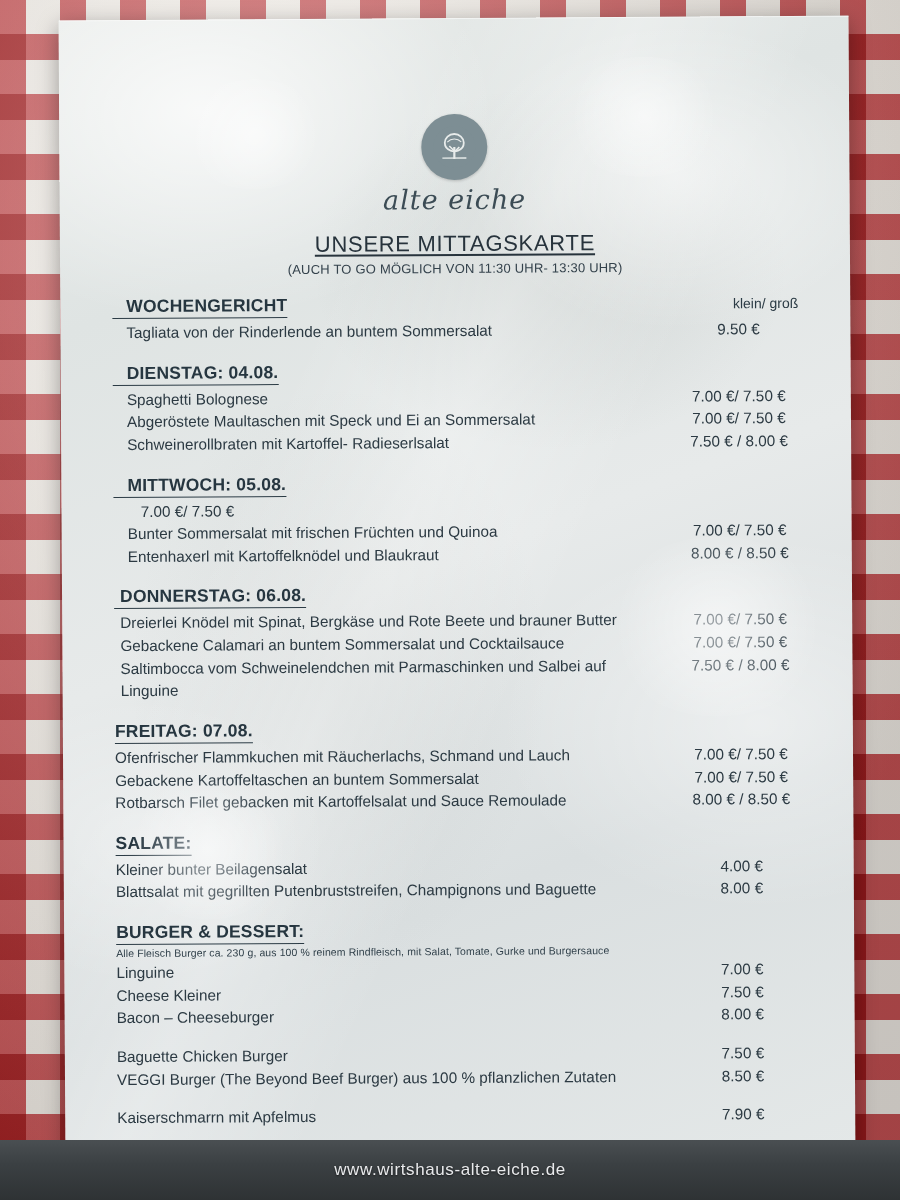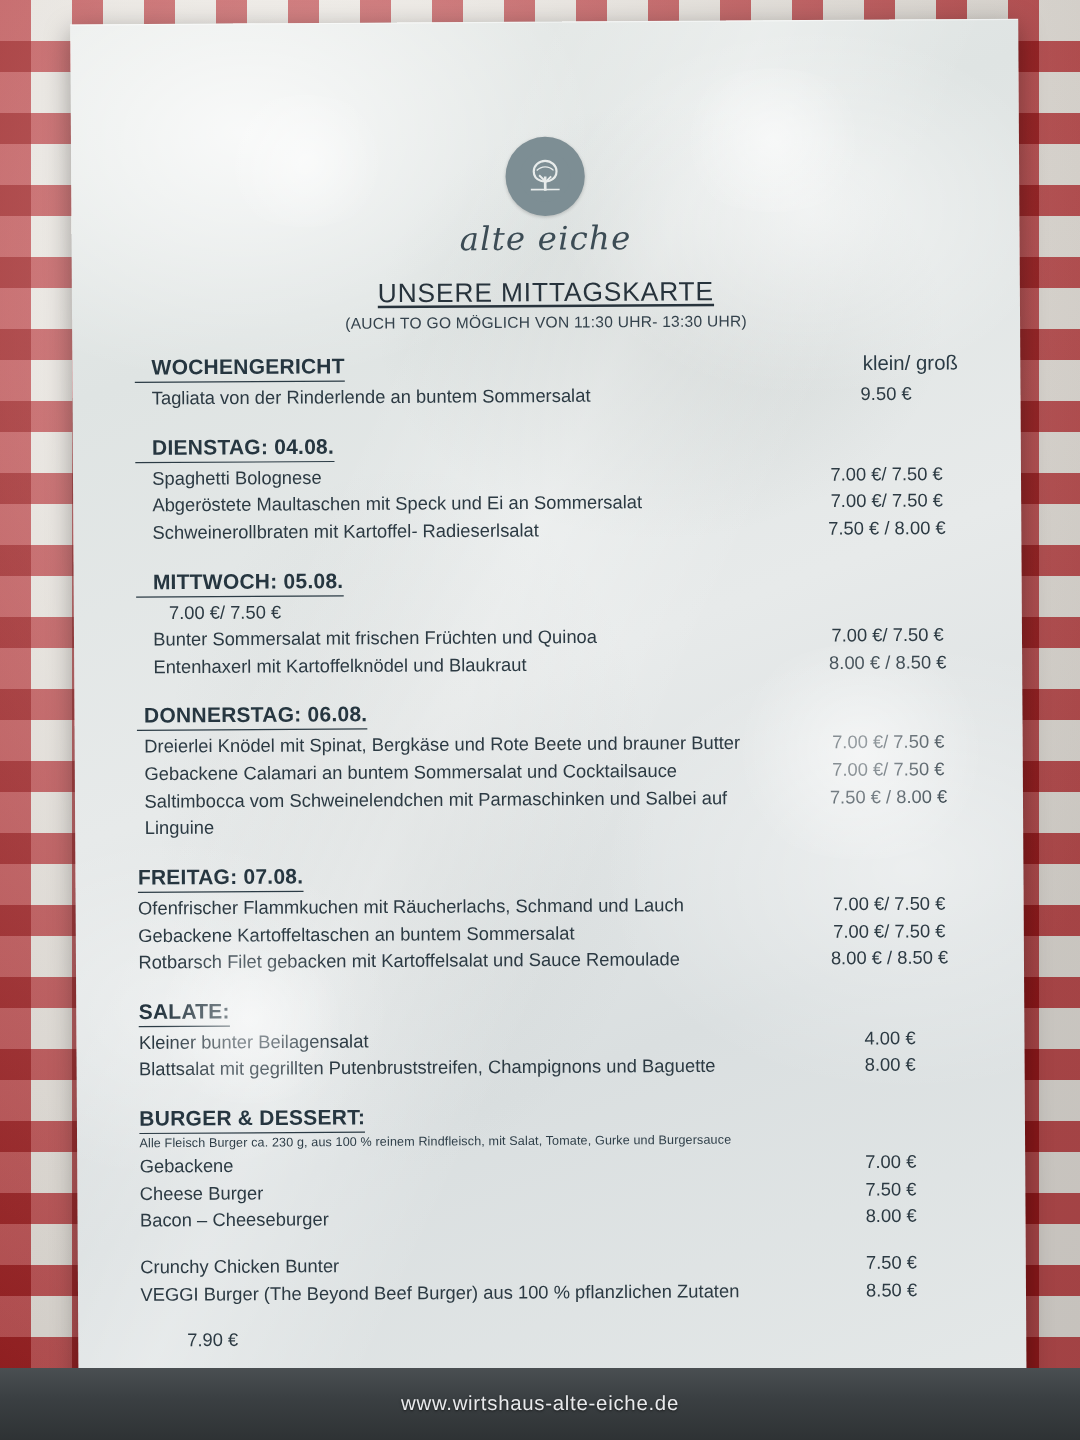--- a/index.html
+++ b/index.html
@@ -157,21 +157,21 @@
   .section-title {
     font-size: 17.5px;
     font-weight: bold;
     color: #263640;
     letter-spacing: 0.2px;
     border-bottom: 1.5px solid #2b3b45;
     display: inline-block;
     padding-bottom: 1px;
   }
   .size-header {
-    font-size: 17px;
+    font-size: 14px;
     color: #2b3b45;
     white-space: nowrap;
   }
   .section-note {
     font-size: 10.5px;
     color: #2f3f49;
     margin-top: 2px;
     letter-spacing: 0.1px;
   }
 
@@ -353,40 +353,41 @@
       </div>
     </div>
 
     <div class="section">
       <div class="section-head-row">
         <span class="section-title indent-c">BURGER &amp; DESSERT:</span>
       </div>
       <div class="section-note indent-c">Alle Fleisch Burger ca. 230 g, aus 100 % reinem Rindfleisch, mit Salat, Tomate, Gurke und Burgersauce</div>
       <div class="items">
         <div class="item indent-c">
-          <span class="name">Gebackene</span>
+          <span class="name">Linguine</span>
           <span class="price">7.00 €</span>
         </div>
         <div class="item indent-c">
-          <span class="name">Cheese Burger</span>
+          <span class="name">Cheese Kleiner</span>
           <span class="price">7.50 €</span>
         </div>
         <div class="item indent-c">
           <span class="name">Bacon – Cheeseburger</span>
           <span class="price">8.00 €</span>
         </div>
         <div class="item indent-c spaced">
-          <span class="name">Crunchy Chicken Bunter</span>
+          <span class="name">Baguette Chicken Burger</span>
           <span class="price">7.50 €</span>
         </div>
         <div class="item indent-c">
           <span class="name">VEGGI Burger (The Beyond Beef Burger) aus 100 % pflanzlichen Zutaten</span>
           <span class="price">8.50 €</span>
         </div>
         <div class="item indent-c spaced">
+          <span class="name">Kaiserschmarrn mit Apfelmus</span>
           <span class="price">7.90 €</span>
         </div>
       </div>
     </div>
 
     <div class="footer">
       <div class="allergen">Für Allergene Hinweise zu unseren Speisen, sprechen Sie bitte unsere Mitarbeiter an.</div>
 
     </div>
 

